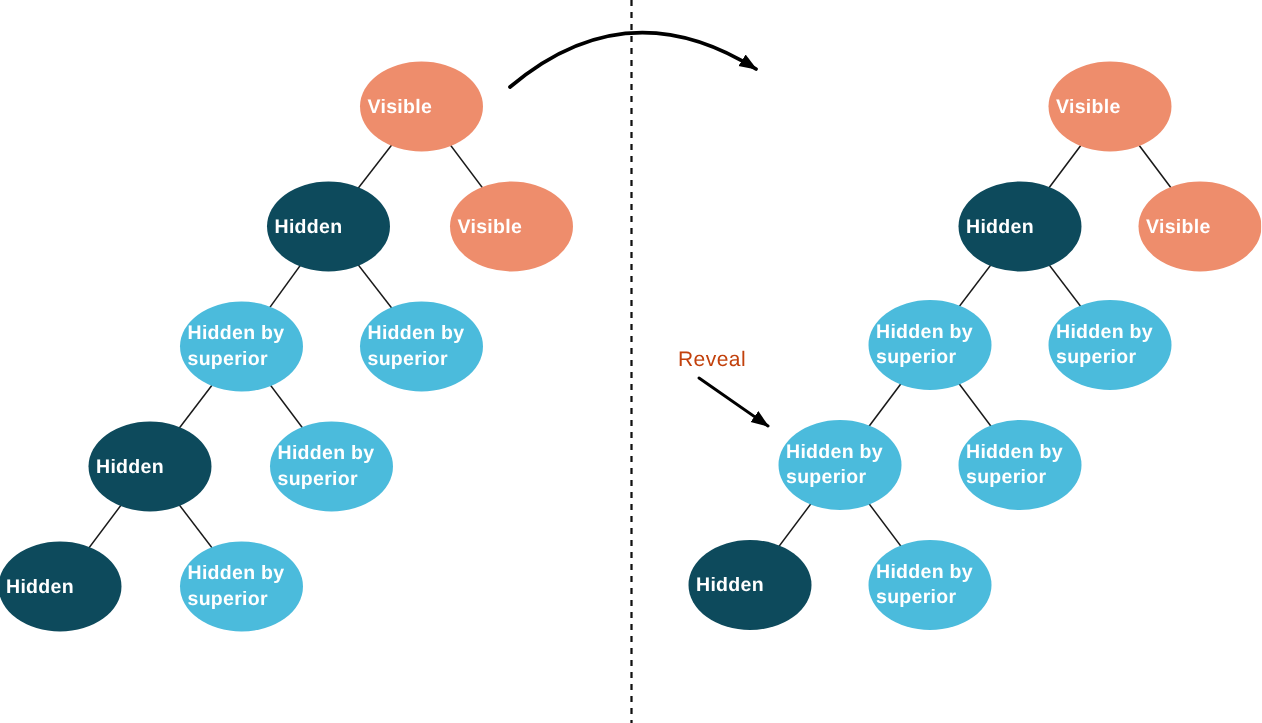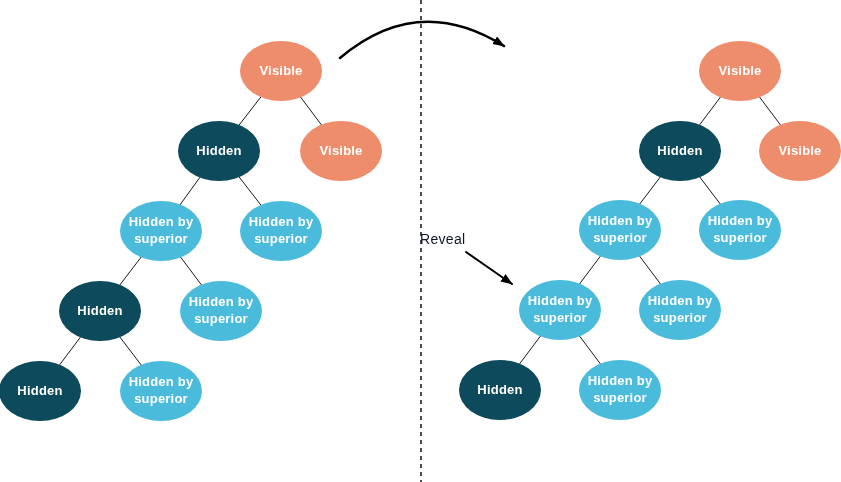--- a/index.html
+++ b/index.html
@@ -10,35 +10,35 @@
     background:#ffffff;
     font-family:"Liberation Sans","DejaVu Sans",sans-serif;
   }
   .canvas svg{position:absolute;left:0;top:0;}
   .nodes-layer{position:absolute;left:0;top:0;width:100%;height:100%;pointer-events:none;}
   .node{
     position:absolute;
     width:82px;height:60px;
     border-radius:50%;
     display:flex;align-items:center;justify-content:center;
-    text-align:center;
+    text-align:left;
     color:#ffffff;
     font-size:13px;
     font-weight:bold;
     line-height:1.3;
     letter-spacing:0.2px;
   }
   .node span{display:block;width:100%;padding:0 5px;box-sizing:border-box;}
   .reveal-label{
     position:absolute;
-    left:420px;top:231px;
+    left:452px;top:231px;
     font-size:14px;
     font-weight:500;
     letter-spacing:0.3px;
-    color:#0f172a;
+    color:#c2410c;
   }
 </style>
 </head>
 <body>
 
 <div class="canvas">
 
   <svg width="841" height="482" viewBox="0 0 841 482">
     <defs>
       <marker id="arrowhead" markerWidth="13" markerHeight="10" refX="11" refY="4.5" orient="auto" markerUnits="userSpaceOnUse">

